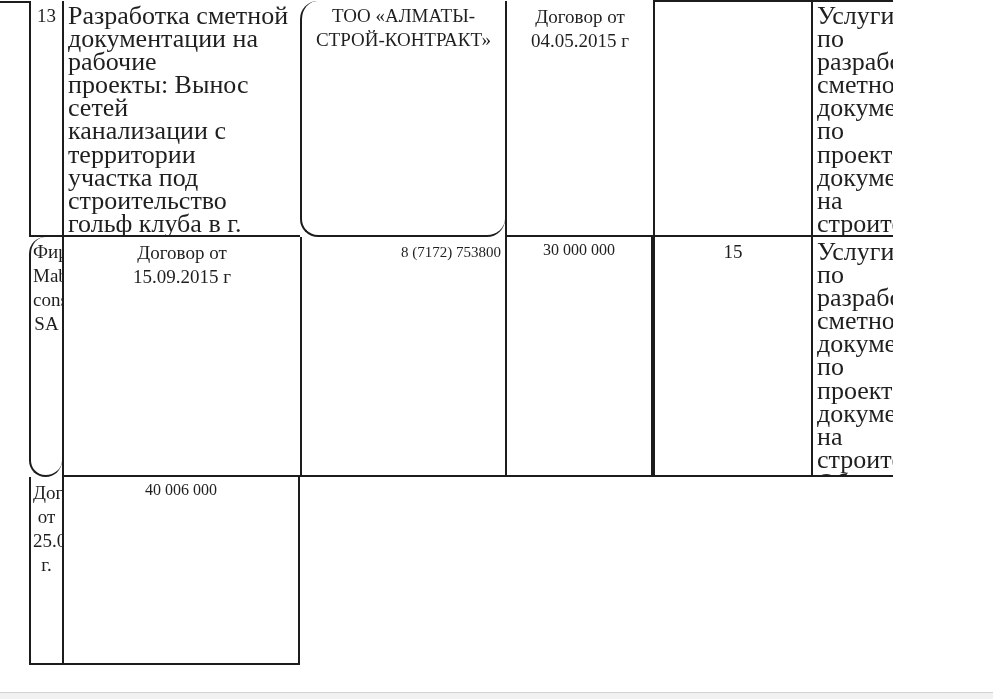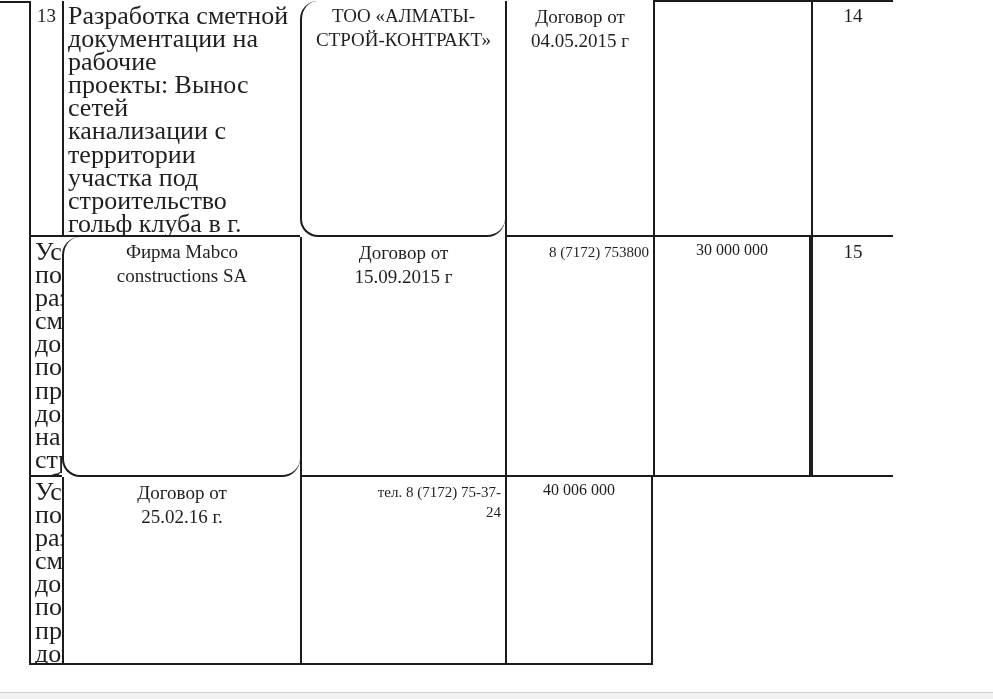--- a/index.html
+++ b/index.html
@@ -81,21 +81,20 @@
 Проектирование сетей
 поливочного водопровода
 по объекту «Гольф клуб в г.
 Щучинск»»</span><span class="bold"></span></div>
     <div class="cell company">ТОО «АЛМАТЫ-
 СТРОЙ-КОНТРАКТ»</div>
     <div class="cell contract">Договор от
 04.05.2015 г</div>
     <div class="cell phone"></div>
 
-    <div class="cell num">14</div>
     <div class="cell desc"><span>Услуги по разработке
 сметной документации по
 проектной документации
 на строительство объекта
 «Многофункциональный
 ледовый дворец» в г.
 Астана с получением
 заключения
 Государственной
 экспертизы»</span><span class="bold"></span></div>
@@ -110,21 +109,19 @@
     <div class="cell desc"><span>Услуги по разработке
 сметной документации по
 проектной документации
 на строительство Объекта
 «Реконструкция
 пассажирского терминала
 международного аэропорта
 Астана» </span><span class="bold">в г. Астана.</span></div>
     <div class="cell contract">Договор от
 25.02.16 г.</div>
-    <div class="cell phone">тел. 8 (7172) 75-37-
-24</div>
     <div class="cell amount last">40 006 000</div>
 
   </div>
 
   <div class="bottom-strip"></div>
 
 </div>
 
 </body></html>

